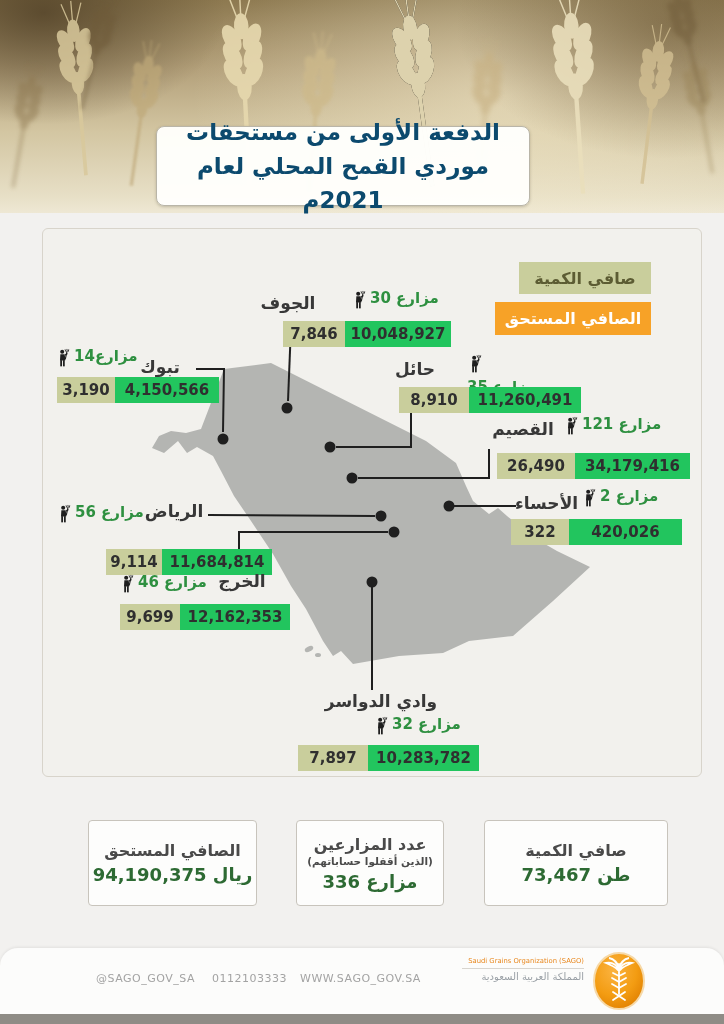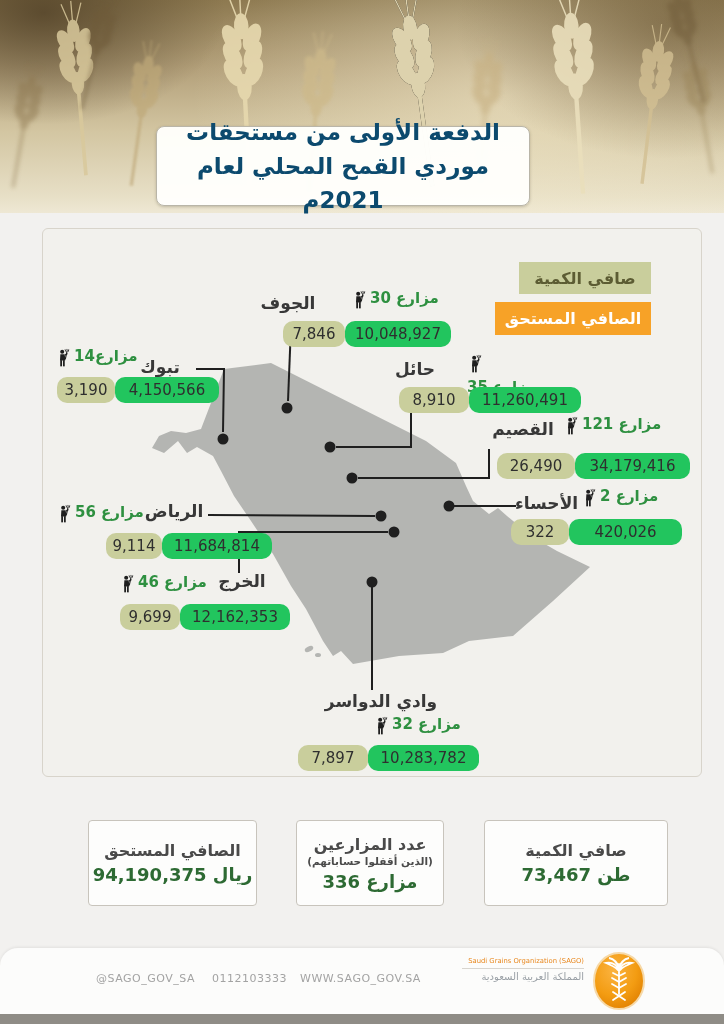--- a/index.html
+++ b/index.html
@@ -34,36 +34,36 @@
   .lg2{left:452px;top:73px;width:156px;height:33px;background:#f7a227;color:#ffffff;
        font-weight:bold;font-size:16px;display:flex;align-items:center;justify-content:center;}
 
   
   .rname{color:#383838;font-weight:bold;font-size:17px;text-align:center;white-space:nowrap;}
   .farm{display:flex;align-items:flex-start;gap:2px;white-space:nowrap;}
   .fsvg{width:17px;height:23px;}
   .fcount{color:#2e9040;font-weight:bold;font-size:15px;direction:ltr;}
   .vals{display:flex;height:26px;}
   .qty,.amt{display:flex;align-items:center;justify-content:center;
-            font-weight:normal;font-size:15px;color:#2f2f2f;border-radius:10px;}
+            font-weight:bold;font-size:15px;color:#2f2f2f;}
   .qty{background:#c9ce9c;}
   .amt{background:#22c55e;}
 
   .jouf-name{left:216px;top:64px;width:58px;}   .jouf-farm{left:308px;top:60px;}
   .jouf-vals{left:240px;top:92px;}   .jouf-vals .qty{width:62px}.jouf-vals .amt{width:106px}
   .tabuk-farm{left:12px;top:118px;}  .tabuk-name{left:92px;top:128px;width:50px;}
   .tabuk-vals{left:14px;top:148px;}  .tabuk-vals .qty{width:58px}.tabuk-vals .amt{width:104px}
   .hail-name{left:346px;top:130px;width:52px;}  .hail-farm{left:424px;top:124px;flex-direction:column;}
   .hail-vals{left:356px;top:158px;}  .hail-vals .qty{width:70px}.hail-vals .amt{width:112px}
   .qassim-name{left:444px;top:190px;width:72px;} .qassim-farm{left:520px;top:186px;}
   .qassim-vals{left:454px;top:224px;}.qassim-vals .qty{width:78px}.qassim-vals .amt{width:115px}
   .ahsa-name{left:472px;top:264px;width:56px;}  .ahsa-farm{left:538px;top:258px;}
   .ahsa-vals{left:468px;top:290px;}  .ahsa-vals .qty{width:58px}.ahsa-vals .amt{width:113px}
   .riyadh-farm{left:13px;top:274px;} .riyadh-name{left:96px;top:272px;width:70px;}
-  .riyadh-vals{left:15px;top:304px;padding-left:48px;} .riyadh-vals .qty{width:56px}.riyadh-vals .amt{width:110px}
+  .riyadh-vals{left:15px;top:320px;padding-left:48px;} .riyadh-vals .qty{width:56px}.riyadh-vals .amt{width:110px}
   .kharj-farm{left:76px;top:344px;}  .kharj-name{left:170px;top:342px;width:58px;}
   .kharj-vals{left:77px;top:375px;}  .kharj-vals .qty{width:60px}.kharj-vals .amt{width:110px}
   .wadi-name{left:278px;top:462px;width:120px;} .wadi-farm{left:330px;top:486px;}
   .wadi-vals{left:255px;top:516px;}  .wadi-vals .qty{width:70px}.wadi-vals .amt{width:111px}
 
   
   .sumbox{background:#fdfdfc;border:1px solid #c8c4bc;border-radius:4px;
     display:flex;flex-direction:column;align-items:center;justify-content:center;gap:4px;}
   .sum-due{left:88px;top:820px;width:167px;height:84px;}
   .sum-farmers{left:296px;top:820px;width:146px;height:84px;}

